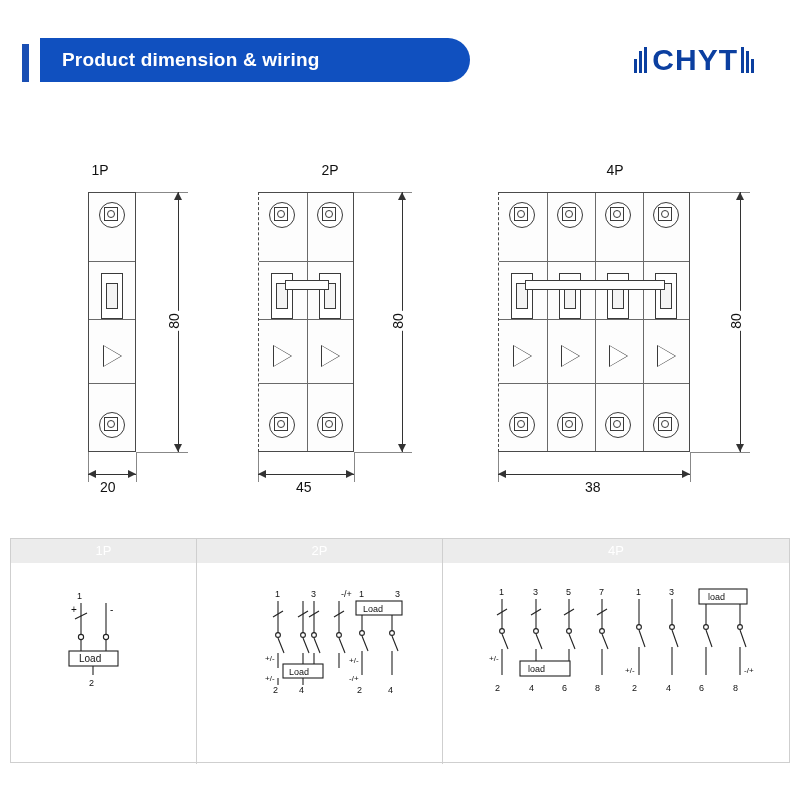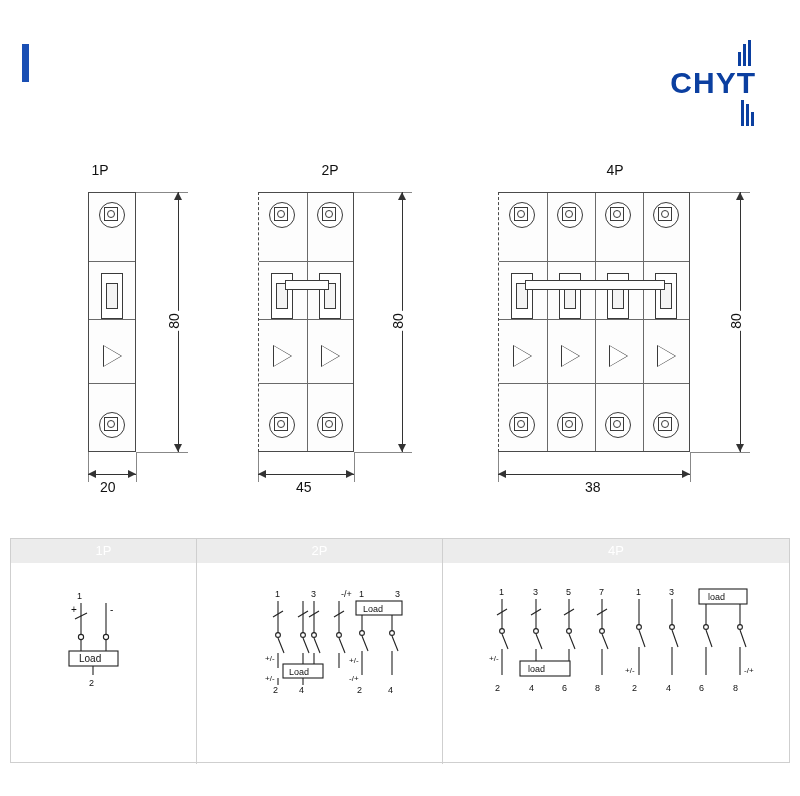--- a/index.html
+++ b/index.html
@@ -41,23 +41,22 @@
     color: #ffffff;
     font-size: 19px;
     font-weight: bold;
     margin-left: 22px;
     letter-spacing: 0.2px;
   }
   .logo {
     position: absolute;
     right: 44px; top: 2px;
     display: flex;
-    align-items: flex-end;
+    align-items: center;
     height: 40px;
-    flex-direction: column;
   }
   .logo-bars {
     display: flex;
     align-items: flex-end;
     height: 26px;
     margin-right: 3px;
   }
   .logo-bars i {
     display: block;
     width: 3px;
@@ -270,20 +269,23 @@
     top: 0; width: 0; height: 225px;
     border-left: 1px solid #cfcfcf;
   }
   .wsvg { position: absolute; left: 0; top: 24px; }
 </style>
 </head>
 <body>
 
 <div class="header">
   <div class="header-tick"></div>
+  <div class="header-banner">
+    <div class="header-title">Product dimension &amp; wiring</div>
+  </div>
   <div class="logo">
     <div class="logo-bars">
       <i style="height:14px"></i>
         <i style="height:22px"></i>
         <i style="height:26px"></i>
     </div>
     <div class="logo-text">CHYT</div>
     <div class="logo-bars" style="margin-left:3px;margin-right:0">
       <i style="height:26px"></i>
         <i style="height:22px"></i>

